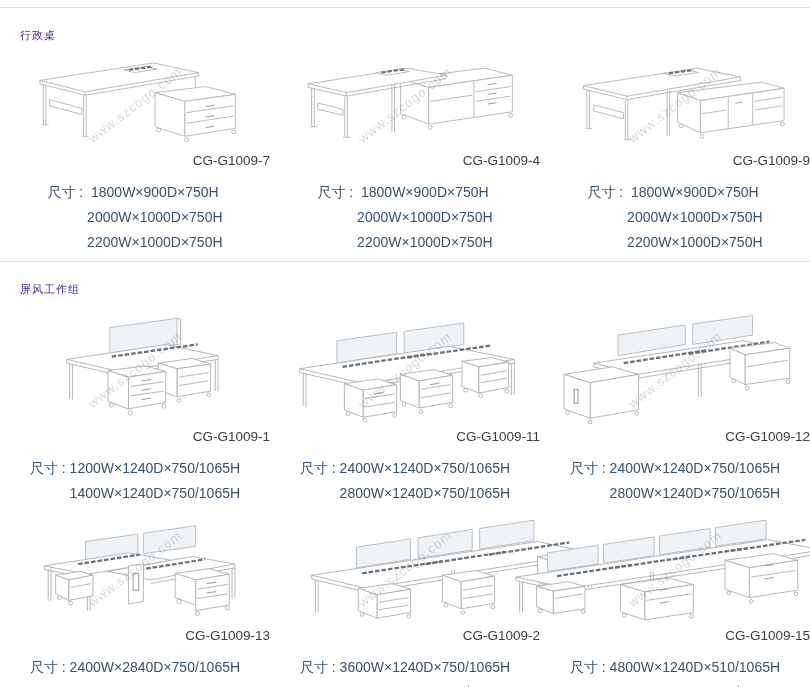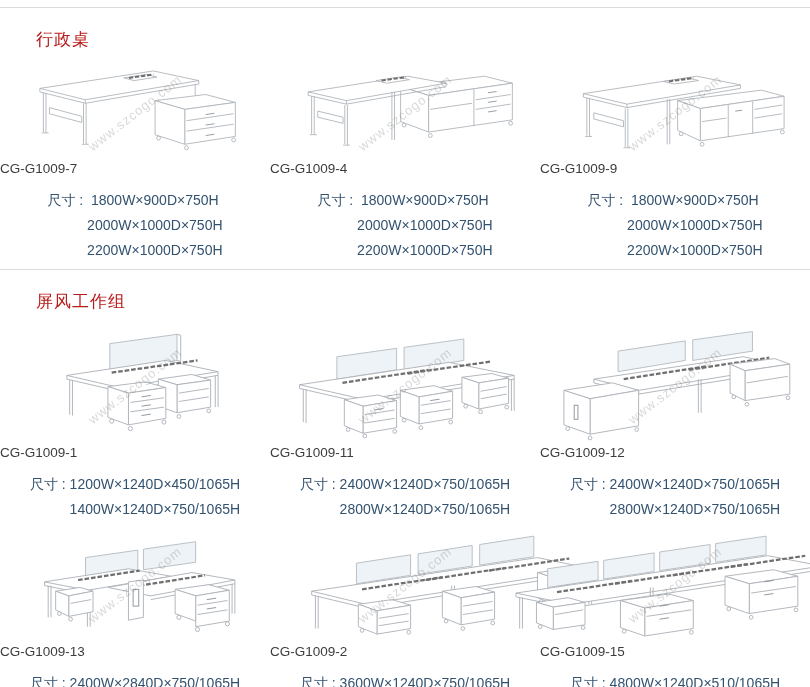--- a/index.html
+++ b/index.html
@@ -5,32 +5,32 @@
   html,body{margin:0;padding:0;}
   body{
     width:810px;height:687px;overflow:hidden;background:#fff;
     font-family:"Liberation Sans","DejaVu Sans",sans-serif;
     -webkit-font-smoothing:antialiased;
   }
   .rule{border-top:1px solid #dcdcdc;height:0;}
   .top-rule{margin-top:7px;}
   .mid-rule{margin-top:6px;}
   .sec-title{
-    margin:20px 0 0 36px;font-size:17px;font-weight:normal;color:#b91c1c;
+    margin:20px 0 0 20px;font-size:11px;font-weight:normal;color:#4c1d95;
     letter-spacing:1px;
   }
   .grid{display:grid;grid-template-columns:270px 270px 270px;}
   .grid-1{margin-top:14px;}
   .grid-2{margin-top:10px;}
   .card{display:flex;flex-direction:column;}
   .fig{position:relative;display:flex;align-items:flex-end;justify-content:center;}
   .fig-s1{height:88px;}
   .fig-s2{height:114px;}
   .fig svg{overflow:visible;}
-  .model{margin-top:8px;text-align:left;font-size:13.5px;color:#3c3c3c;}
+  .model{margin-top:8px;text-align:right;font-size:13.5px;color:#3c3c3c;}
   .dims{display:flex;justify-content:center;margin-top:12px;font-size:14px;
         color:#33526f;line-height:25px;}
   .dims .label{white-space:pre;}
   .dims .vals{text-align:center;}
   
   .art polygon,.art line,.art polyline,.art path{stroke:#adb3b9;fill:none;stroke-width:1;}
   .art .solid{fill:#ffffff;}
   .art .screen{fill:#eef3f7;stroke:#b5bcc2;}
   .art .dark{stroke:#6f6f6f;stroke-width:2.4;stroke-dasharray:5 2;}
   .art circle{fill:#fff;stroke:#adb3b9;}
@@ -205,21 +205,21 @@
           <circle cx="100" cy="103" r="2.2"></circle>
           <circle cx="120" cy="111" r="2.2"></circle>
           <circle cx="156" cy="104" r="2.2"></circle>
         </svg>
         <span class="wm">www.szcogo.com</span>
       </div>
       <div class="model">CG-G1009-1</div>
       <div class="dims">
         <span class="label">尺寸 : </span>
         <span class="vals">
-          <div>1200W×1240D×450/1065H</div>
+          <div>1200W×1240D×750/1065H</div>
           <div>1400W×1240D×750/1065H</div>
         </span>
       </div>
     </div>
 
     <div class="card">
       <div class="fig fig-s2">
         <svg class="art" width="250" height="112" viewBox="0 0 250 120">
           <polygon class="screen" points="52,34 116,25 116,48 52,58"></polygon>
           <polygon class="screen" points="124,24 188,15 188,38 124,48"></polygon>

